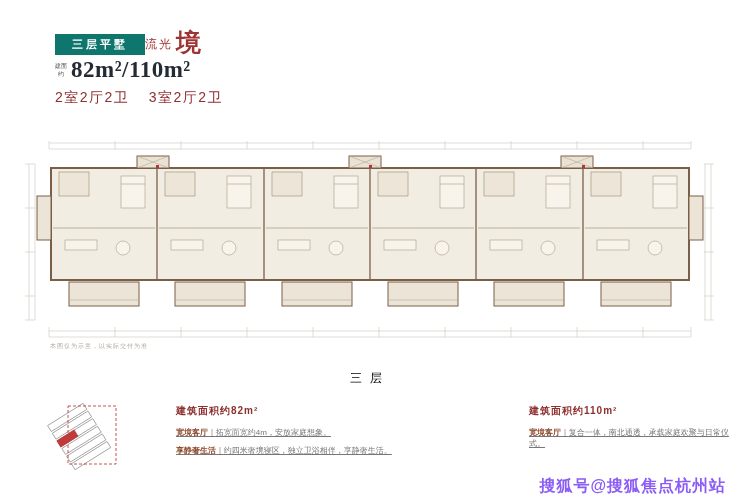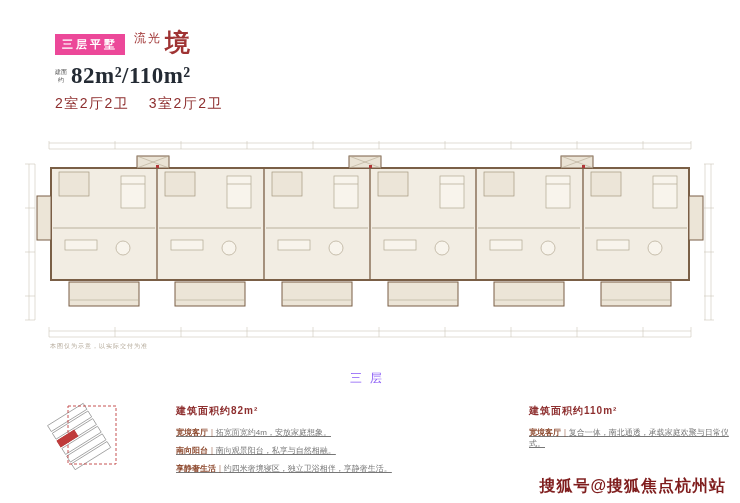--- a/index.html
+++ b/index.html
@@ -2,52 +2,52 @@
 <html><head>
 <meta charset="utf-8">
 <style>
   html,body{margin:0;padding:0;background:#ffffff;}
   body{font-family:"Liberation Sans","DejaVu Sans",sans-serif;}
   .page{position:relative;width:740px;height:503px;background:#ffffff;overflow:hidden;}
 
   
   .header{position:absolute;left:55px;top:30px;}
   .title-row{display:flex;align-items:flex-end;}
-  .badge{display:inline-block;background:#ec4899;color:#fff;font-size:11px;
-         padding:3px 7px;letter-spacing:3px;font-weight:bold;}
-  .series{display:flex;margin-left:9px;}
+  .badge{display:inline-block;background:#0f766e;color:#fff;font-size:11px;
+         padding:3px 17px;letter-spacing:3px;font-weight:bold;}
+  .series{display:flex;align-items:flex-end;}
   .series-small{color:#9f3333;font-size:12px;letter-spacing:2px;
                 font-family:"Liberation Serif","DejaVu Serif",serif;padding-bottom:2px;}
   .series-large{color:#9f3333;font-size:25px;font-weight:bold;line-height:1;
                 font-family:"Liberation Serif","DejaVu Serif",serif;margin-left:3px;}
-  .area-row{display:flex;align-items:flex-end;margin-top:9px;text-align:center;}
+  .area-row{display:flex;align-items:flex-end;margin-top:3px;text-align:center;}
   .area-prefix{font-size:6px;color:#555;line-height:1.25;margin-right:4px;padding-bottom:3px;}
   .area-value{font-family:"Liberation Serif","DejaVu Serif",serif;font-size:23px;
               font-weight:bold;color:#242b34;letter-spacing:.5px;line-height:1;}
   .rooms-row{margin-top:8px;font-size:14px;color:#8e2f2f;letter-spacing:1.5px;}
   .rooms-row span{margin-right:14px;}
 
   
   .plan-wrap{position:absolute;left:25px;top:140px;width:690px;height:200px;}
   .plan-note{position:absolute;left:50px;top:342px;font-size:6px;color:#b3a898;letter-spacing:1px;}
   .floor-label{position:absolute;left:0;right:0;top:370px;text-align:center;
-               font-size:12px;color:#8b5cf6;letter-spacing:8px;}
+               font-size:12px;color:#000000;letter-spacing:8px;}
 
   
   .keyplan{position:absolute;left:40px;top:402px;width:80px;height:68px;}
   .detail-col{position:absolute;top:404px;margin-left:48px;}
   .detail-col.left{left:128px;width:360px;}
   .detail-col.right{left:481px;width:215px;}
   .detail-title{font-size:10px;font-weight:bold;color:#8e2f2f;margin:0 0 9px 0;letter-spacing:1px;}
   .feature{font-size:8px;line-height:1.4;margin-bottom:7px;color:#777;text-decoration:underline;}
   .feat-label{color:#8e4a2f;font-weight:bold;}
   .feat-sep{color:#8e4a2f;}
 
   
-  .watermark{position:absolute;right:14px;bottom:6px;font-size:16px;color:#7f1d1d;
+  .watermark{position:absolute;right:14px;bottom:6px;font-size:16px;color:#8b5cf6;
              letter-spacing:1px;font-weight:bold;}
 </style>
 </head>
 <body>
 
 <div class="page">
 
   <div class="header">
     <div class="title-row">
       <span class="badge">三层平墅</span>
@@ -162,23 +162,20 @@
       <rect x="28" y="4" width="48" height="58" fill="none" stroke="#c04040" stroke-width="0.9" stroke-dasharray="3 2"></rect>
     </svg>
   </div>
 
   <div class="detail-col left">
     <h3 class="detail-title">建筑面积约82m²</h3>
     <div class="feature">
       <span class="feat-label">宽境客厅</span><span class="feat-sep">｜</span><span class="feat-desc">拓宽面宽约4m，安放家庭想象。</span>
     </div>
     <div class="feature">
-      <span class="feat-label">南向阳台</span><span class="feat-sep">｜</span><span class="feat-desc">南向观景阳台，私享与自然相融。</span>
-    </div>
-    <div class="feature">
       <span class="feat-label">享静奢生活</span><span class="feat-sep">｜</span><span class="feat-desc">约四米奢境寝区，独立卫浴相伴，享静奢生活。</span>
     </div>
   </div>
 
   <div class="detail-col right">
     <h3 class="detail-title">建筑面积约110m²</h3>
     <div class="feature">
       <span class="feat-label">宽境客厅</span><span class="feat-sep">｜</span><span class="feat-desc">复合一体，南北通透，承载家庭欢聚与日常仪式。</span>
     </div>
   </div>

